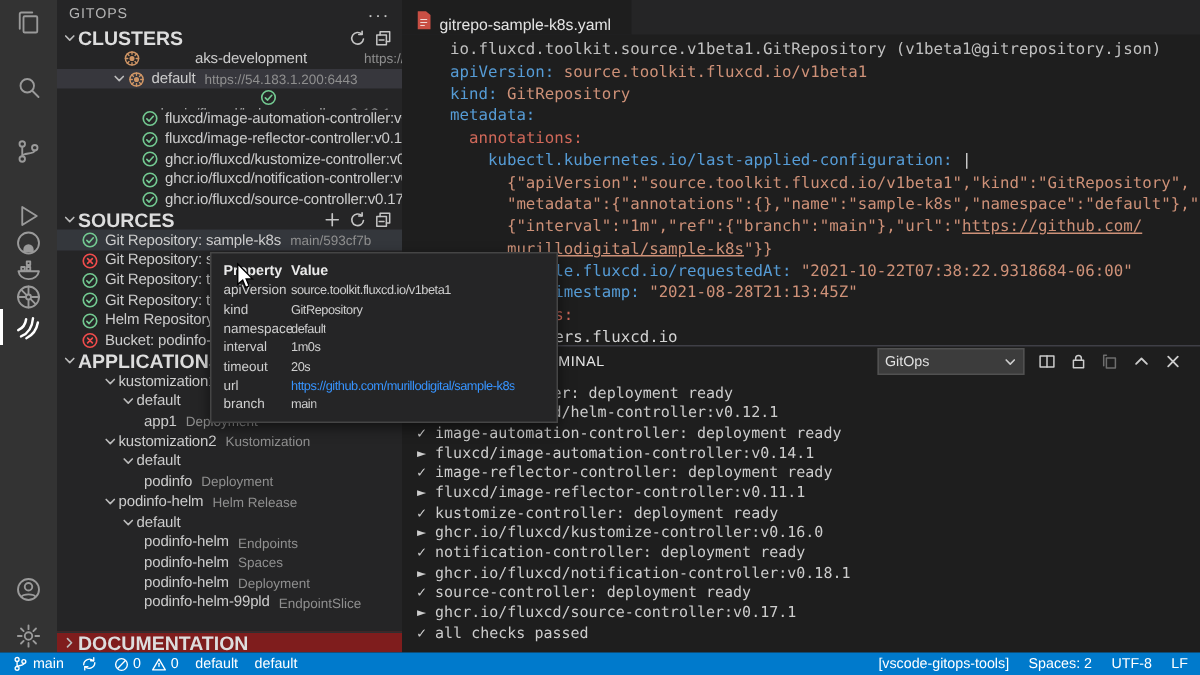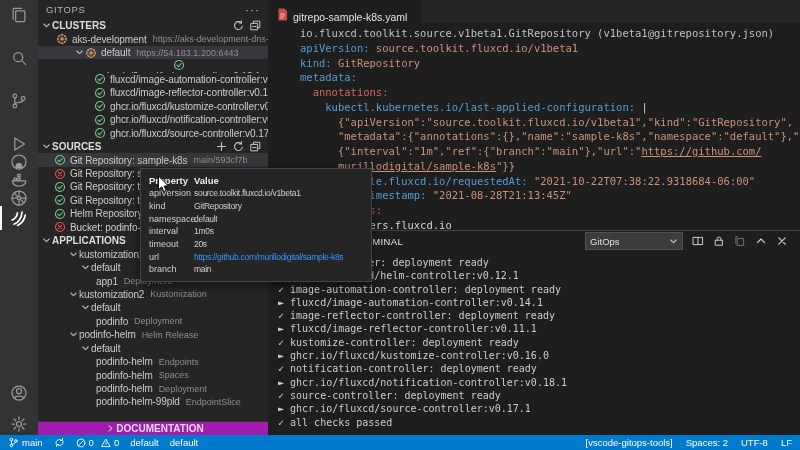--- a/index.html
+++ b/index.html
@@ -10,30 +10,30 @@
   .ab-item{position:absolute;left:0;width:38px;height:20px;display:flex;align-items:center;justify-content:center;color:#9a9a9a;cursor:pointer;}
   .ab-item.active{color:#ffffff;}
   .ab-item.active::before{content:"";position:absolute;left:0;top:-2px;bottom:-2px;width:2px;background:#ffffff;}
   .ab-item svg{display:block;}
   
   .sidebar{position:absolute;left:38px;top:0;width:230px;bottom:15px;background:#252526;overflow:hidden;}
   .sb-title{height:19px;display:flex;align-items:center;padding:0 8px 0 8px;color:#b3b3b3;font-size:9.5px;letter-spacing:.6px;}
   .sb-title .grow{flex:1;}
   .sb-more{color:#c5c5c5;font-size:12px;letter-spacing:1px;cursor:pointer;line-height:8px;}
   .row{height:13.45px;display:flex;align-items:center;font-size:10px;color:#cccccc;white-space:nowrap;overflow:hidden;cursor:pointer;}
-  .row.header{font-weight:bold;font-size:10px;color:#dddddd;padding-left:3px;justify-content:center;}
+  .row.header{font-weight:bold;font-size:13px;color:#dddddd;padding-left:3px;}
   .row.selected{background:#37373d;}
   .row.hovered{background:#34373c;}
   .row .lbl{letter-spacing:-0.1px;}
   .row .desc{color:#8f8f8f;font-size:9px;margin-left:6px;}
   .row .tw{width:11px;flex:none;display:flex;justify-content:center;}
   .row .ticon{width:12px;height:12px;flex:none;margin-right:4px;display:flex;align-items:center;}
   .hdr-actions{margin-left:auto;margin-right:7px;display:flex;gap:6px;align-items:center;color:#c5c5c5;}
   .hdr-actions span{display:flex;cursor:pointer;}
-  .doc-header{position:absolute;left:0;right:0;bottom:0;background:#a21caf;border-top:1px solid #2f2f30;}
+  .doc-header{position:absolute;left:0;right:0;bottom:0;background:#7f1d1d;border-top:1px solid #2f2f30;}
   
   .main{position:absolute;left:268px;right:0;top:0;bottom:15px;background:#1e1e1e;}
   .tabbar{height:23px;background:#252526;display:flex;}
   .tab{background:#1e1e1e;display:flex;align-items:flex-end;gap:5px;padding:0 14px 0 9px;font-size:10.5px;color:#e4e4e4;cursor:pointer;}
   .editor{position:relative;padding:3px 0 0 32px;font-family:"DejaVu Sans Mono",monospace;font-size:10.5px;line-height:14.75px;white-space:pre;cursor:text;}
   .seg-gray{color:#c0c0c0;}
   .seg-key{color:#569cd6;}
   .seg-rkey{color:#d1695a;}
   .seg-str{color:#ce9178;}
   .seg-strl{color:#ce9178;text-decoration:underline;}
@@ -187,21 +187,21 @@
             <span>
               <span style="display: flex;">
                 <svg width="11" height="11" viewBox="0 0 11 11" fill="none" stroke="#c5c5c5" stroke-width="1" stroke-linecap="round" stroke-linejoin="round">
                   <rect x="1.2" y="3.4" width="6.4" height="6.4"></rect>
                   <path d="M3.4 3.4V1.2h6.4v6.4H7.6M2.8 6.6h3.2"></path>
                 </svg>
               </span>
             </span>
           </span>
         </div>
-        <div class="row" style="padding-left: 18px;">
+        <div class="row" style="padding-left: 44px; gap: 32px;">
           <span class="ticon">
             <span style="display: flex;">
               <svg width="12" height="12" viewBox="0 0 12 12" fill="none" stroke="#cf9565" stroke-width="1" stroke-linecap="round" stroke-linejoin="round">
                 <circle cx="6" cy="6" r="4.4"></circle>
                 <circle cx="6" cy="6" r="1.2" fill="#cf9565"></circle>
                 <path d="M6 1.6v1.6M6 8.8v1.6M1.6 6h1.6M8.8 6h1.6M2.9 2.9l1.1 1.1M8 8l1.1 1.1M9.1 2.9 8 4M4 8 2.9 9.1" stroke-width="0.9"></path>
               </svg>
             </span>
           </span>
           <span class="lbl">aks-development</span>

